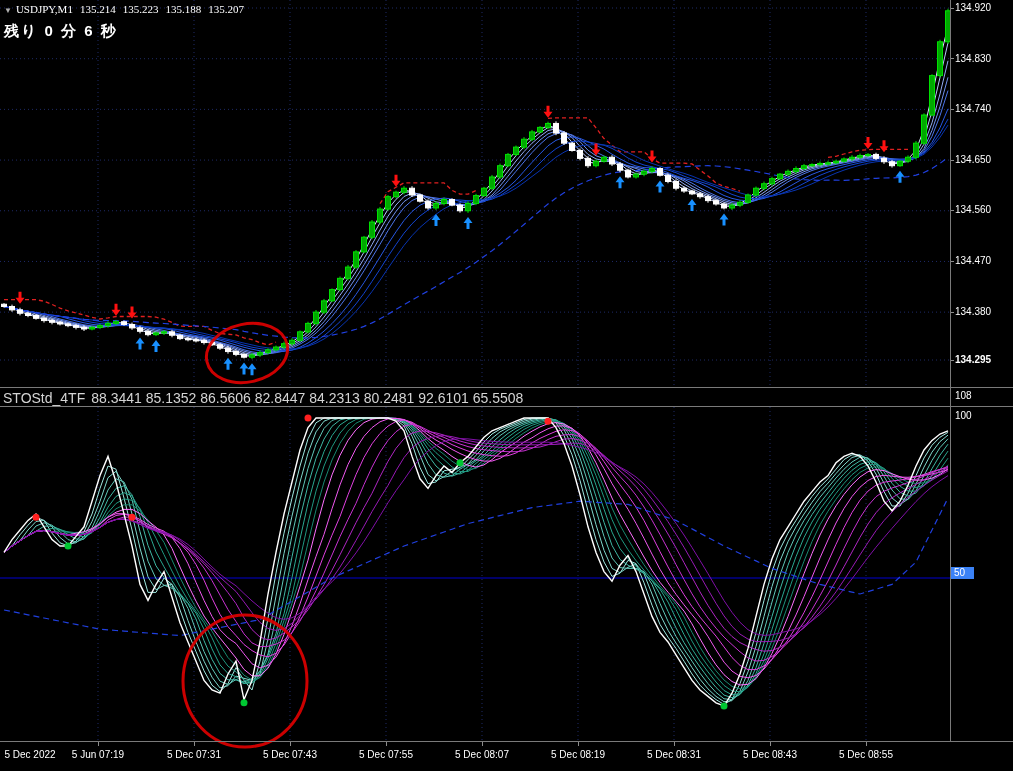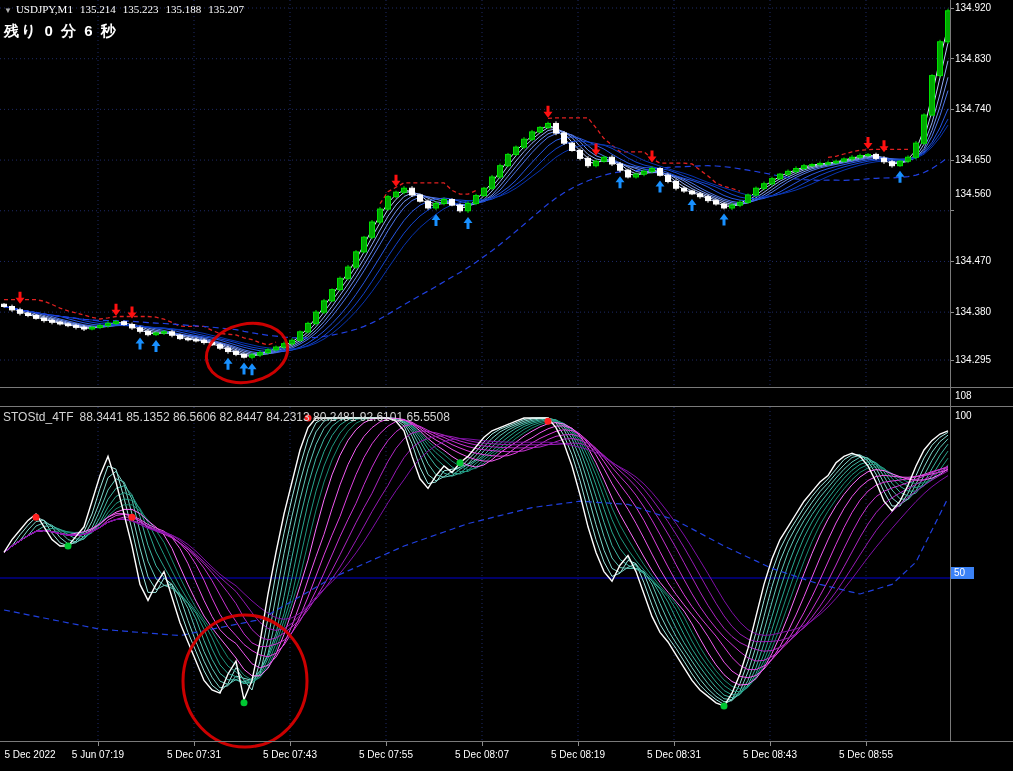--- a/index.html
+++ b/index.html
@@ -11,21 +11,21 @@
   #overlay{top:0;pointer-events:none;}
   .info-bar{position:absolute;top:3px;left:4px;color:#fff;font-size:11px;white-space:nowrap;z-index:5;font-family:Liberation Serif, serif;}
   .info-bar .tri{color:#b0b0b0;font-size:8px;margin-right:4px;cursor:pointer;}
   .info-bar .num{margin-left:7px;}
   .timer{position:absolute;top:22px;left:4px;color:#fff;font-size:15px;font-weight:bold;
          letter-spacing:2px;z-index:5;}
   .sep{position:absolute;left:0;width:1013px;height:1px;background:#7a7a7a;z-index:4;}
   .sep1{top:387px;} .sep2{top:406px;} .sep3{top:741px;}
   .vline{position:absolute;left:950px;top:0;width:1px;height:741px;background:#7a7a7a;z-index:3;}
   .ind-row{position:absolute;top:389px;left:0;width:950px;height:17px;color:#d4d4d4;
-           font-size:12px;z-index:5;margin-top:20px;}
+           font-size:14px;z-index:5;}
   .ind-group{position:absolute;top:1px;white-space:nowrap;}
   .ind-group .vals{margin-left:6px;}
   .axis-label{position:absolute;color:#fff;font-size:10px;white-space:nowrap;z-index:5;}
   .axis-label.boxed{background:#3b82f6;padding:0 9px 1px 3px;}
   .time-label{position:absolute;color:#fff;font-size:10px;white-space:nowrap;z-index:5;
               transform:translateX(-50%);}
   .tick{position:absolute;background:#8a8a8a;z-index:4;}
 </style>
 </head>
 <body>
@@ -413,27 +413,27 @@
       <ellipse cx="245" cy="681" rx="62" ry="66" fill="none" stroke="#dd0000" stroke-width="3" opacity="0.92" transform="rotate(0 245 681)"></ellipse>
     </svg>
 <div class="axis-label" style="left: 955px; top: 2px;">134.920</div>
     <div class="tick" style="left: 951px; top: 7.5px; width: 3px; height: 1px;"></div>
     <div class="axis-label" style="left: 955px; top: 52.688px;">134.830</div>
     <div class="tick" style="left: 951px; top: 58.2px; width: 3px; height: 1px;"></div>
     <div class="axis-label" style="left: 955px; top: 103.376px;">134.740</div>
     <div class="tick" style="left: 951px; top: 108.9px; width: 3px; height: 1px;"></div>
     <div class="axis-label" style="left: 955px; top: 154.064px;">134.650</div>
     <div class="tick" style="left: 951px; top: 159.6px; width: 3px; height: 1px;"></div>
-    <div class="axis-label" style="left: 955px; top: 188px;">134.560</div>
+    <div class="axis-label" style="left: 955px; top: 204px;">134.560</div>
     <div class="tick" style="left: 951px; top: 210.3px; width: 3px; height: 1px;"></div>
     <div class="axis-label" style="left: 955px; top: 255.44px;">134.470</div>
     <div class="tick" style="left: 951px; top: 260.9px; width: 3px; height: 1px;"></div>
     <div class="axis-label" style="left: 955px; top: 306.128px;">134.380</div>
     <div class="tick" style="left: 951px; top: 311.6px; width: 3px; height: 1px;"></div>
-    <div class="axis-label" style="left: 955px; top: 354px;">134.295</div>
+    <div class="axis-label" style="left: 955px; top: 354px; font-weight: bold;">134.295</div>
     <div class="tick" style="left: 951px; top: 359.5px; width: 3px; height: 1px;"></div>
     <div class="axis-label" style="left: 955px; top: 390px;">108</div>
     <div class="axis-label" style="left: 955px; top: 410px;">100</div>
     <div class="axis-label boxed" style="left: 951px; top: 567px;">50</div>
     <div class="time-label" style="left: 30px; top: 749px;">5 Dec 2022</div>
     <div class="time-label" style="left: 98px; top: 749px;">5 Jun 07:19</div>
     <div class="tick" style="left: 98px; top: 742px; width: 1px; height: 4px;"></div>
     <div class="time-label" style="left: 194px; top: 749px;">5 Dec 07:31</div>
     <div class="tick" style="left: 194px; top: 742px; width: 1px; height: 4px;"></div>
     <div class="time-label" style="left: 290px; top: 749px;">5 Dec 07:43</div>

